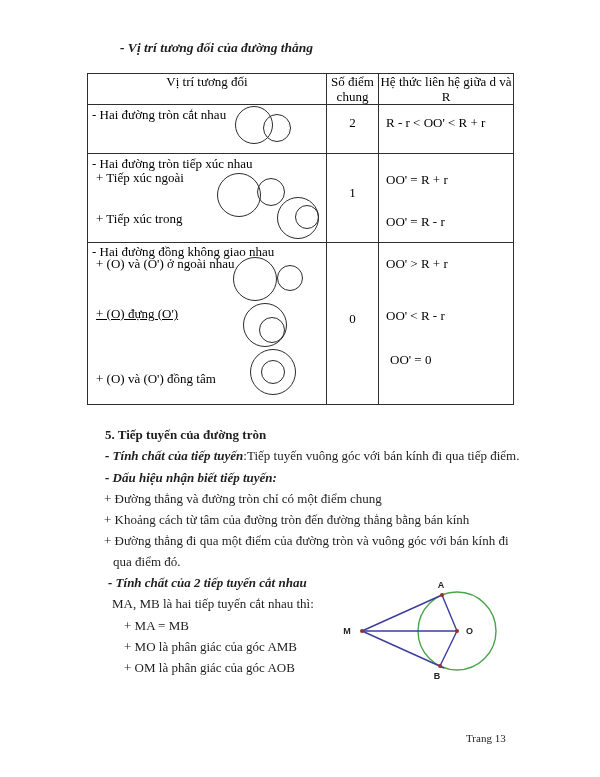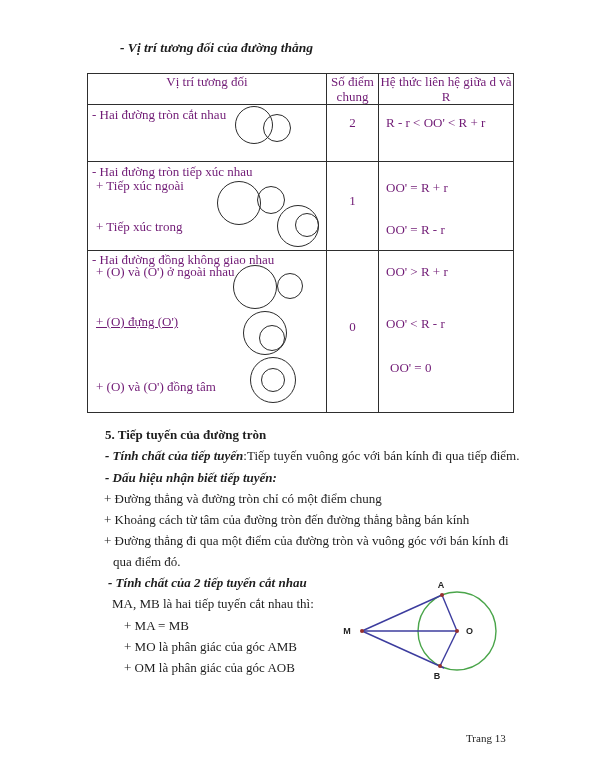--- a/index.html
+++ b/index.html
@@ -9,21 +9,21 @@
     color:#1e1e1e;font-size:13px;overflow:hidden;
   }
   .abs{position:absolute;white-space:nowrap;line-height:1.15;}
   .bi{font-weight:bold;font-style:italic;}
   .b{font-weight:bold;}
 
   
   table.rel{
     position:absolute;left:87px;top:73px;
     border-collapse:collapse;table-layout:fixed;
-    font-size:13px;color:#701a75;
+    font-size:13px;color:#000000;
   }
   table.rel th,table.rel td{
     border:1.4px solid #2e2e2e;padding:0;vertical-align:top;
     font-weight:normal;
   }
   th.hdr{vertical-align:middle;text-align:center;line-height:15px;}
   td.pos,td.relc{position:relative;}
   td.cnt{text-align:center;}
   .circ{
     position:absolute;border:1.4px solid #2b2b2b;border-radius:50%;
@@ -48,21 +48,21 @@
       <col style="width:52px">
       <col style="width:135px">
     </colgroup>
   <tbody>
       <tr style="height:30px;">
     <th class="hdr">Vị trí tương đối</th>
     <th class="hdr">Số điểm chung</th>
     <th class="hdr">Hệ thức liên hệ giữa d và R</th>
   </tr>
 
-  <tr style="height:57px;">
+  <tr style="height:49px;">
     <td class="pos">
       <span class="cellline" style="left:4px;top:3px;">- Hai đường tròn cắt nhau</span>
       <span class="circ" style="left:147px;top:1px;width:38px;height:38px;"></span>
       <span class="circ" style="left:175px;top:9px;width:28px;height:28px;"></span>
     </td>
     <td class="cnt" style="padding-top:10px;">2</td>
     <td class="relc">
       <span class="cellline" style="left:7px;top:11px;">R - r &lt; OO' &lt; R + r</span>
     </td>
   </tr>

